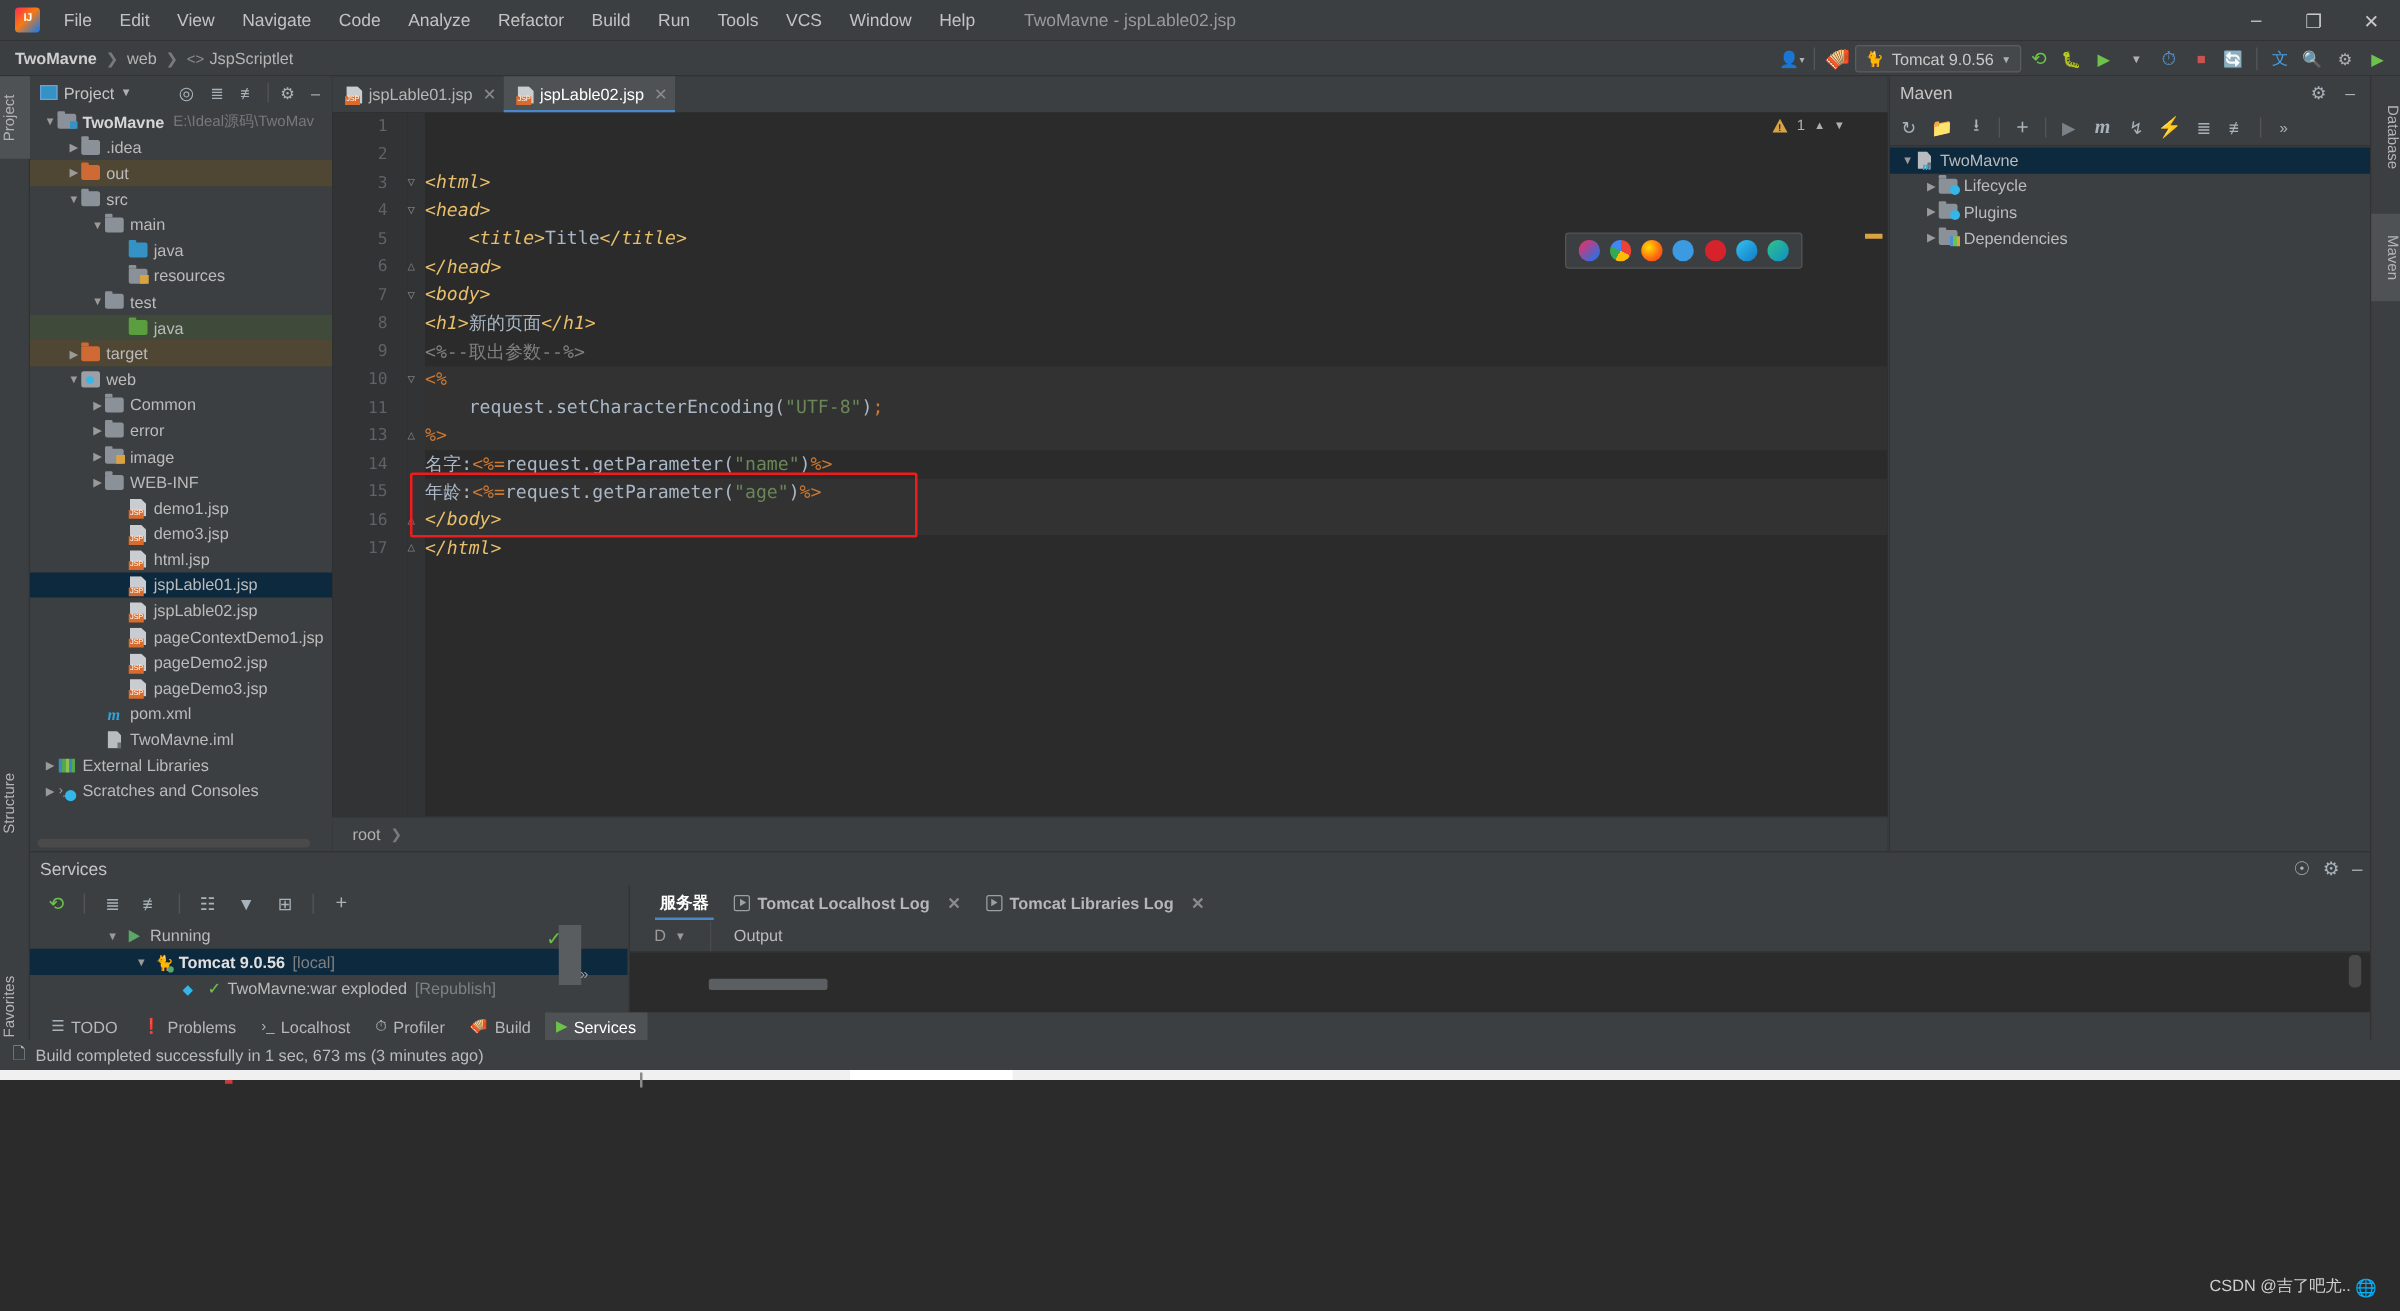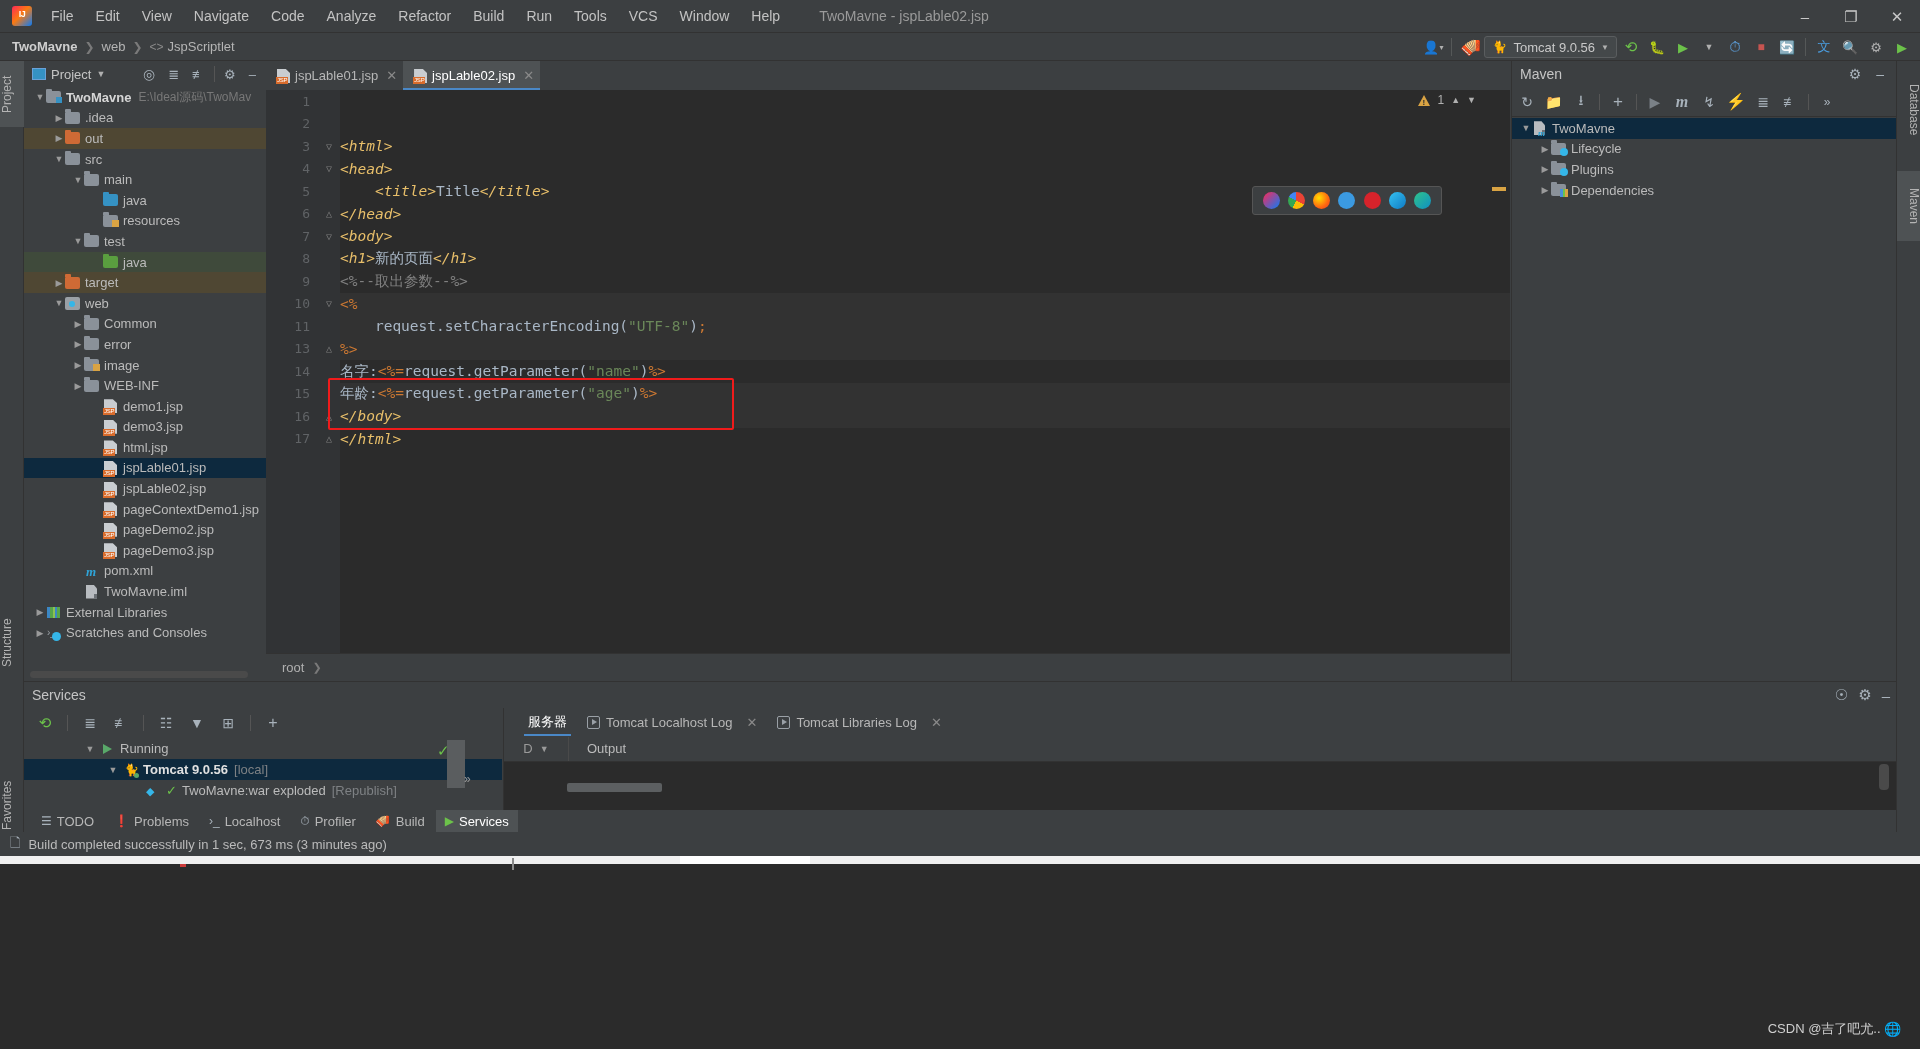--- a/index.html
+++ b/index.html
@@ -133,36 +133,36 @@
   .services{position:absolute;left:24px;top:681px;width:1872px;height:129px;background:#3c3f41;border-top:1px solid #323232;}
   .svc-head{height:26px;display:flex;align-items:center;padding-left:8px;position:relative;}
   .svc-head .t{font-size:14px;color:#c5c5c5;}
   .svc-head-right{position:absolute;right:6px;top:0;height:26px;display:flex;align-items:center;gap:10px;}
   .svc-toolbar{position:absolute;left:0;top:26px;width:478px;height:30px;display:flex;align-items:center;gap:13px;padding-left:12px;}
   .svc-tree{position:absolute;left:0;top:56px;width:478px;bottom:0;}
   .srow{height:21px;display:flex;align-items:center;font-size:13px;white-space:nowrap;}
   .srow.sel{background:#0d293e;}
   .sidebar-mini{position:absolute;left:0;top:26px;width:24px;bottom:0;background:#3c3f41;}
   .svc-right{position:absolute;left:479px;top:26px;right:0;bottom:0;background:#3c3f41;border-left:1px solid #323232;}
-  .svc-tabs{height:28px;display:flex;align-items:center;padding-left:14px;gap:0;}
+  .svc-tabs{height:28px;display:flex;align-items:center;padding-left:14px;gap:0;font-weight:bold;}
   .stab{height:28px;display:flex;align-items:center;gap:6px;padding:0 10px;font-size:13px;color:#b7b7b7;position:relative;}
   .stab.active{color:#ffffff;}
   .stab.active::after{content:"";position:absolute;left:6px;right:6px;bottom:0;height:2px;background:#4a88c7;}
   .runico{width:13px;height:13px;border:1px solid #9aa0a6;border-radius:2px;position:relative;}
   .runico::after{content:"";position:absolute;left:3.5px;top:2.5px;border-left:5px solid #9aa0a6;border-top:3.5px solid transparent;border-bottom:3.5px solid transparent;}
   .out-head{position:absolute;left:0;top:28px;right:0;height:26px;background:#3c3f41;display:flex;align-items:center;border-bottom:1px solid #323232;}
   .out-body{position:absolute;left:0;top:54px;right:0;bottom:0;background:#2b2b2b;}
   .progress-stub{position:absolute;left:63px;top:21px;width:95px;height:9px;background:#5c5f61;border-radius:2px;}
 
   
   .bottomtabs{position:absolute;left:24px;top:810px;width:1872px;height:22px;background:#3c3f41;display:flex;align-items:center;gap:2px;padding-left:8px;}
   .btab{height:22px;display:flex;align-items:center;gap:5px;padding:0 9px;font-size:13px;color:#b7b7b7;}
   .btab.active{background:#4e5254;color:#ffffff;}
   .statusbar{position:absolute;left:0;top:832px;width:1920px;height:24px;background:#3c3f41;display:flex;align-items:center;padding-left:10px;gap:8px;font-size:13px;color:#bbbbbb;}
-  .watermark{position:absolute;right:18px;top:1020px;font-size:13px;color:#cfcfcf;display:flex;align-items:center;gap:4px;}
+  .watermark{position:absolute;right:18px;top:1020px;font-size:13px;color:#cfcfcf;display:flex;align-items:flex-end;gap:4px;}
   .taskbar{position:absolute;left:0;top:856px;width:1920px;height:193px;background:#2b2b2b;}
   .tb-strip{position:absolute;left:0;top:0;width:1920px;height:8px;background:#f0f0f0;}
   .tb-sel{position:absolute;left:680px;top:0;width:130px;height:8px;background:#ffffff;}
   .tb-tick{position:absolute;left:512px;top:2px;width:2px;height:12px;background:#8a8a8a;}
   .tb-under{position:absolute;left:180px;top:8px;width:6px;height:3px;background:#cc3b3b;}
 </style>
 </head>
 <body>
 <div id="app">
 

